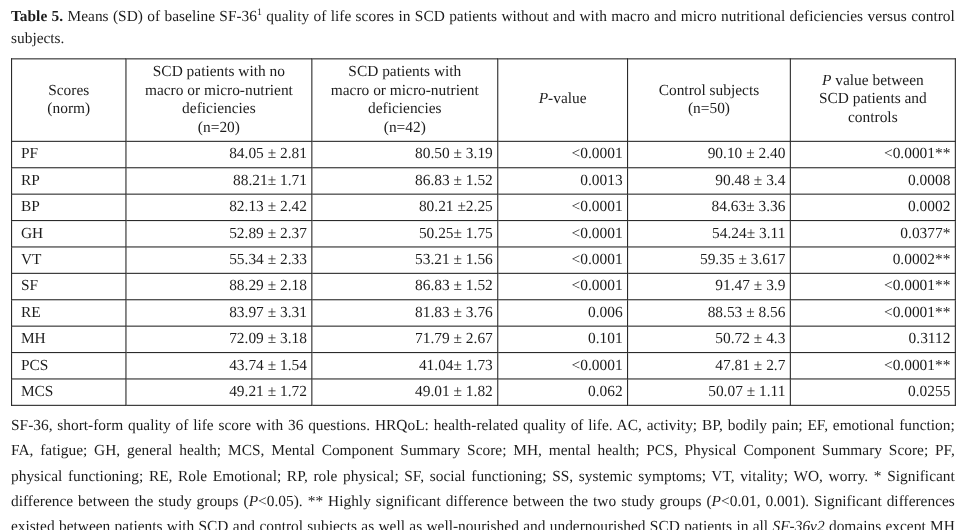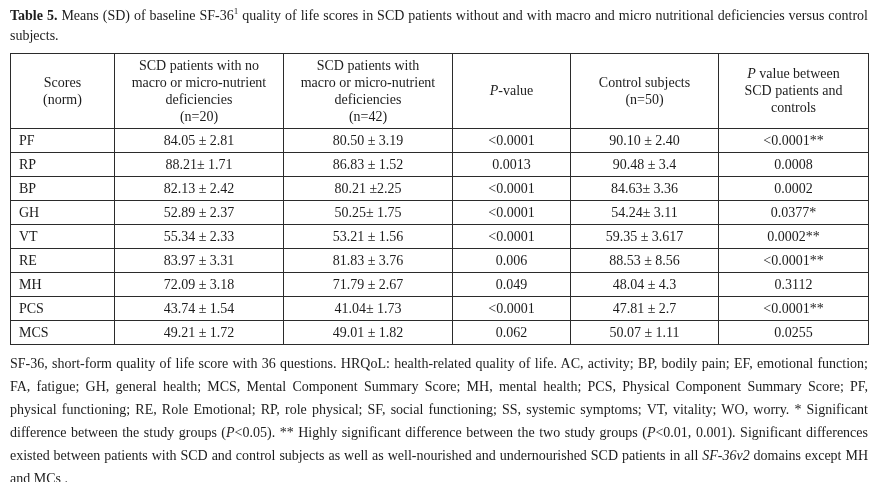--- a/index.html
+++ b/index.html
@@ -45,21 +45,21 @@
     text-align: center;
     vertical-align: middle;
     white-space: pre-line;
     line-height: 1.22;
     padding: 3px 4px;
     height: 72px;
   }
   table.tbl td {
     height: 24px;
     padding: 1px 4px;
-    text-align: center;
+    text-align: right;
     vertical-align: middle;
   }
   table.tbl td.lbl {
     text-align: left;
     padding-left: 8px;
     margin-top: 31px;
   }
   .c0 { width: 104px; }
   .c1 { width: 169px; }
   .c2 { width: 169px; }
@@ -145,33 +145,41 @@
       </tr>
       <tr>
         <td class="lbl">VT</td>
         <td>55.34 ± 2.33</td>
         <td>53.21 ± 1.56</td>
         <td>&lt;0.0001</td>
         <td>59.35 ± 3.617</td>
         <td>0.0002**</td>
       </tr>
       <tr>
+        <td class="lbl">SF</td>
+        <td>88.29 ± 2.18</td>
+        <td>86.83 ± 1.52</td>
+        <td>&lt;0.0001</td>
+        <td>91.47 ± 3.9</td>
+        <td>&lt;0.0001**</td>
+      </tr>
+      <tr>
         <td class="lbl">RE</td>
         <td>83.97 ± 3.31</td>
         <td>81.83 ± 3.76</td>
         <td>0.006</td>
         <td>88.53 ± 8.56</td>
         <td>&lt;0.0001**</td>
       </tr>
       <tr>
         <td class="lbl">MH</td>
         <td>72.09 ± 3.18</td>
         <td>71.79 ± 2.67</td>
-        <td>0.049</td>
-        <td>48.04 ± 4.3</td>
+        <td>0.101</td>
+        <td>50.72 ± 4.3</td>
         <td>0.3112</td>
       </tr>
       <tr>
         <td class="lbl">PCS</td>
         <td>43.74 ± 1.54</td>
         <td>41.04± 1.73</td>
         <td>&lt;0.0001</td>
         <td>47.81 ± 2.7</td>
         <td>&lt;0.0001**</td>
       </tr>

